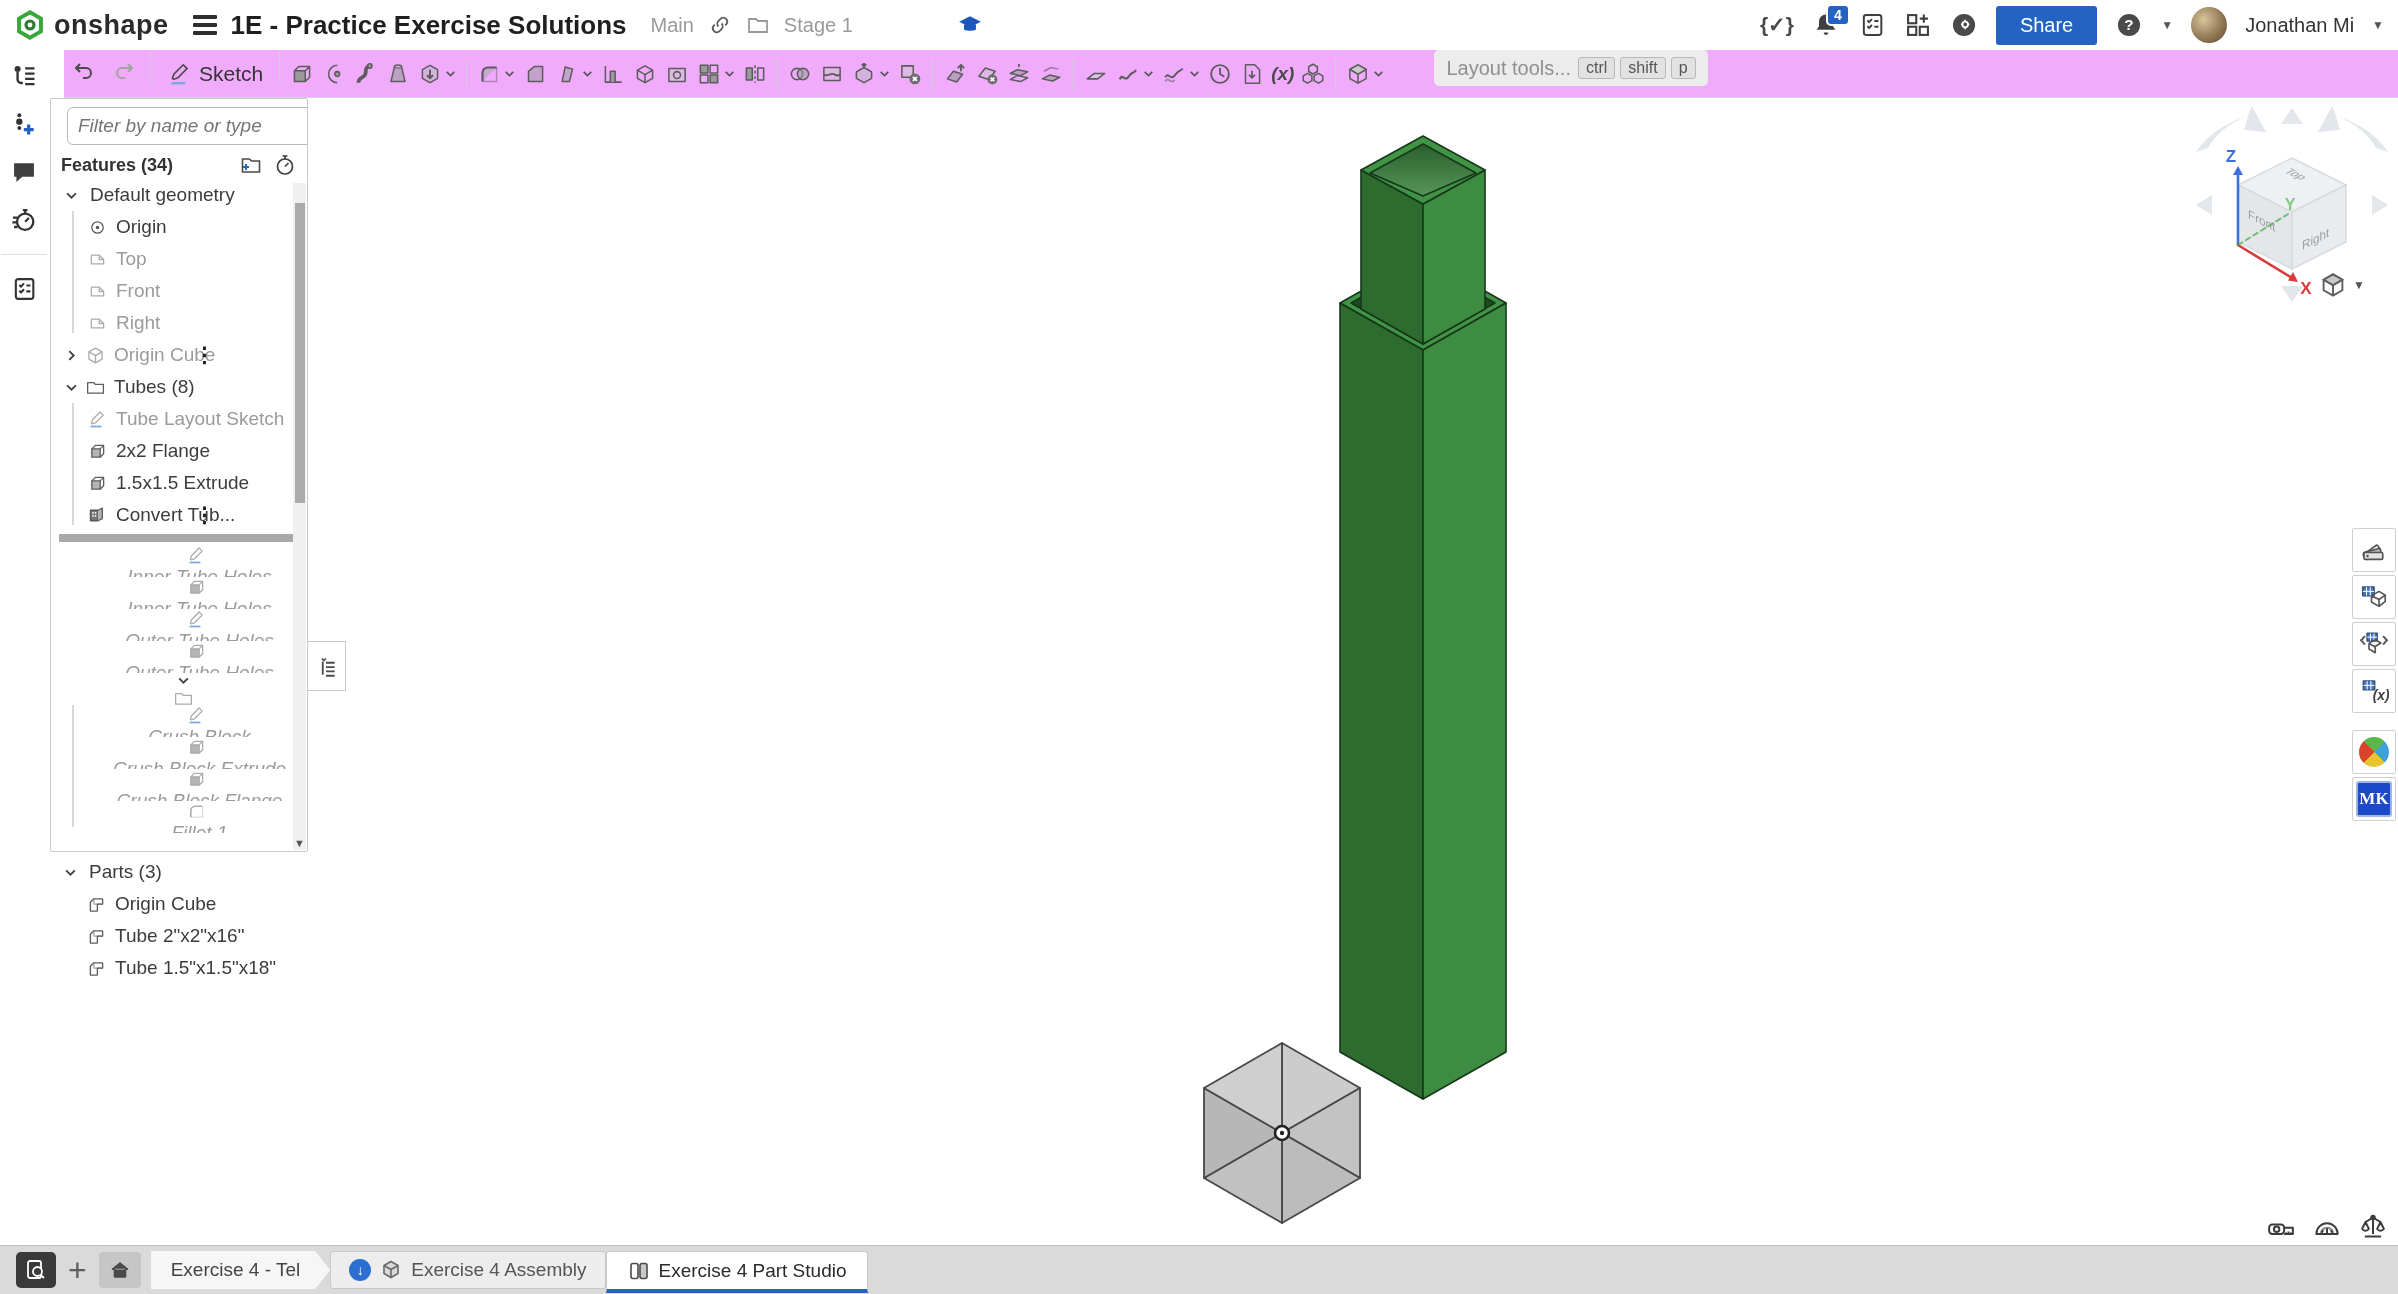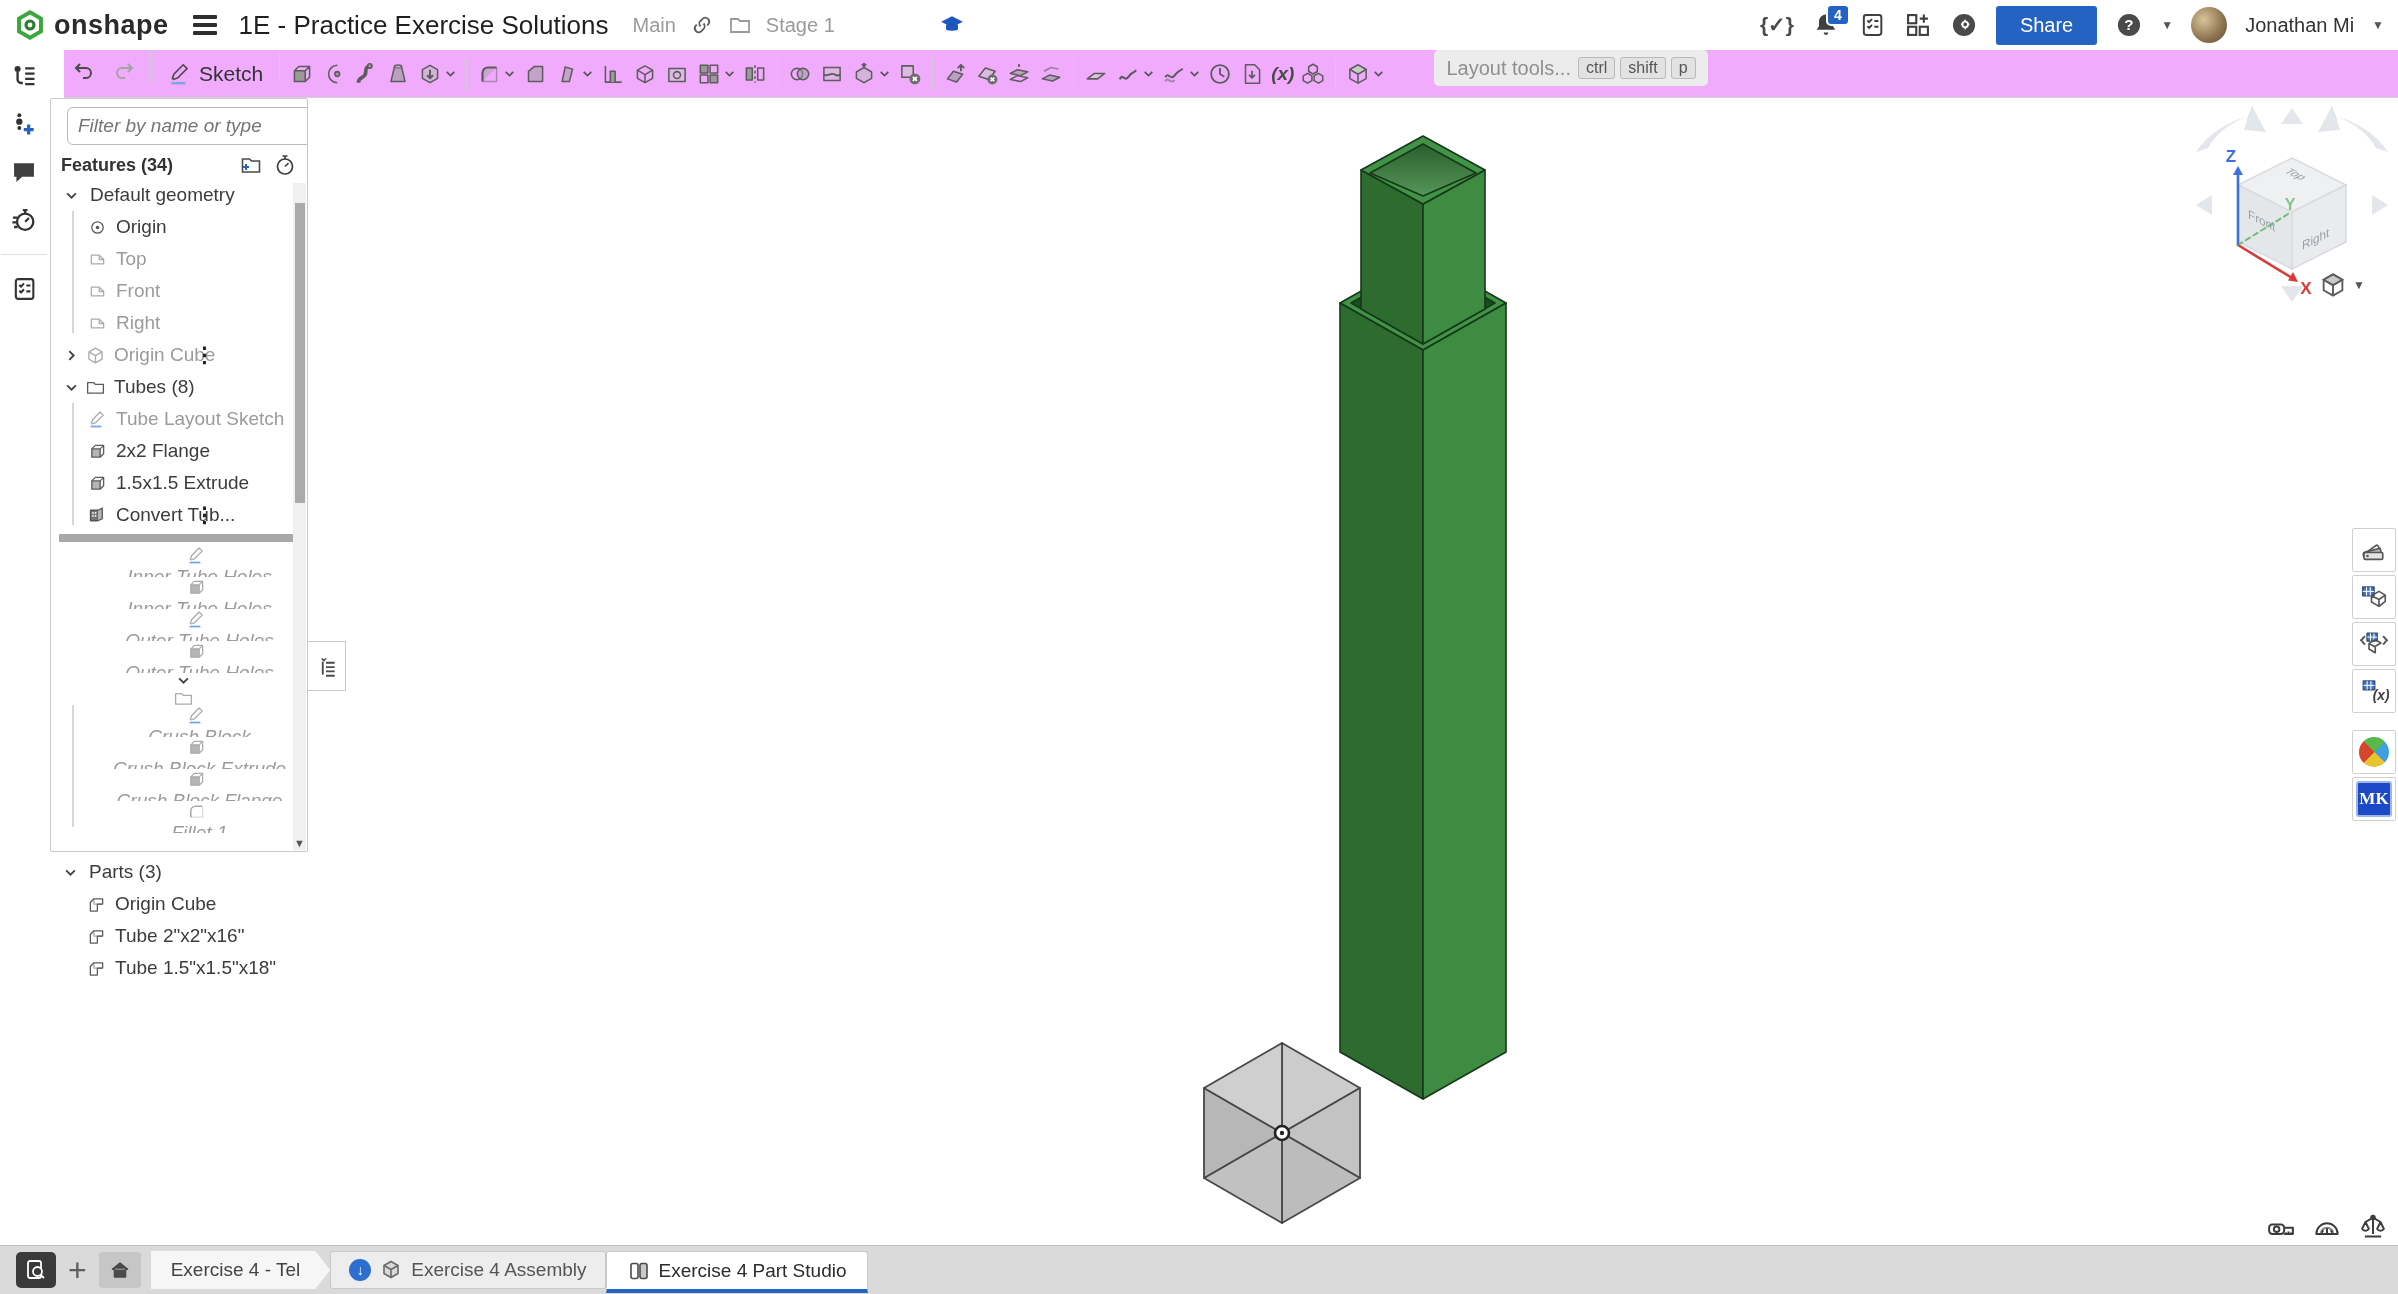--- a/index.html
+++ b/index.html
@@ -7,21 +7,21 @@
        font-family:"Liberation Sans",sans-serif;color:#3c3c3c;}
   svg{display:block}
   
   #topbar{position:absolute;left:0;top:0;width:2398px;height:50px;background:#fff;z-index:20;
           display:flex;align-items:center;}
   .tb-left{display:flex;align-items:center;gap:14px;padding-left:14px;}
   .logo-wrap{display:flex;align-items:center;gap:8px;}
   .logo-text{font-size:27px;font-weight:bold;color:#2b2b2b;letter-spacing:.5px;}
   .hamburger{display:flex;flex-direction:column;gap:4px;margin-left:10px;cursor:pointer;}
   .hamburger div{width:24px;height:4px;background:#2e2e2e;border-radius:1px;}
-  .doc-title{font-size:26px;font-weight:normal;color:#1f1f1f;margin-left:8px;white-space:nowrap;}
+  .doc-title{font-size:26px;font-weight:bold;color:#1f1f1f;white-space:nowrap;}
   .ws-label{font-size:20px;color:#9a9a9a;margin-left:10px;}
   .ver-label{font-size:20px;color:#9a9a9a;}
   .gradcap{margin-left:88px;}
   .tb-right{display:flex;align-items:center;gap:18px;position:absolute;right:14px;top:0;height:50px;}
   .codecheck{font-size:21px;font-weight:bold;color:#4a4a4a;}
   .bell-wrap{position:relative;}
   .badge{position:absolute;top:-7px;right:-10px;background:#2563c2;color:#fff;font-size:14px;
          font-weight:bold;border-radius:5px;padding:1px 6px;border:2px solid #fff;}
   .share-btn{background:#2563c2;color:#fff;font-size:20px;padding:8px 24px;border-radius:3px;cursor:pointer;}
   .caret{font-size:12px;color:#555;}

